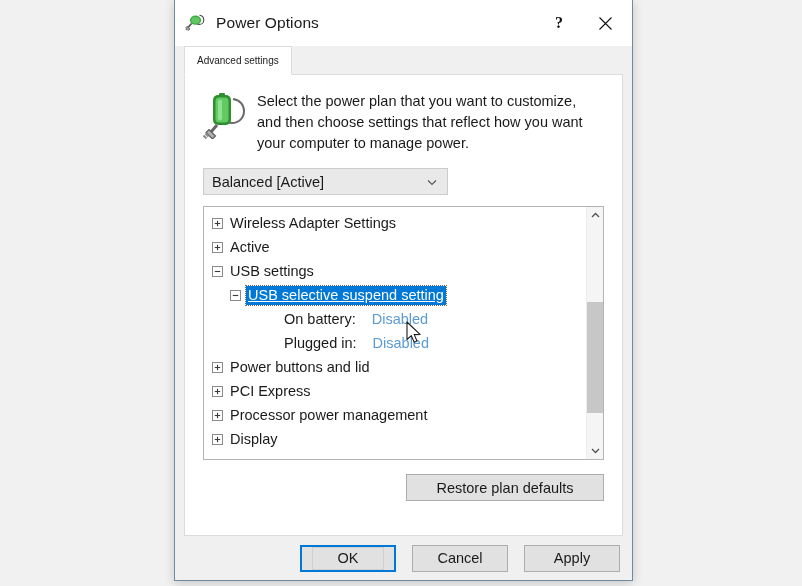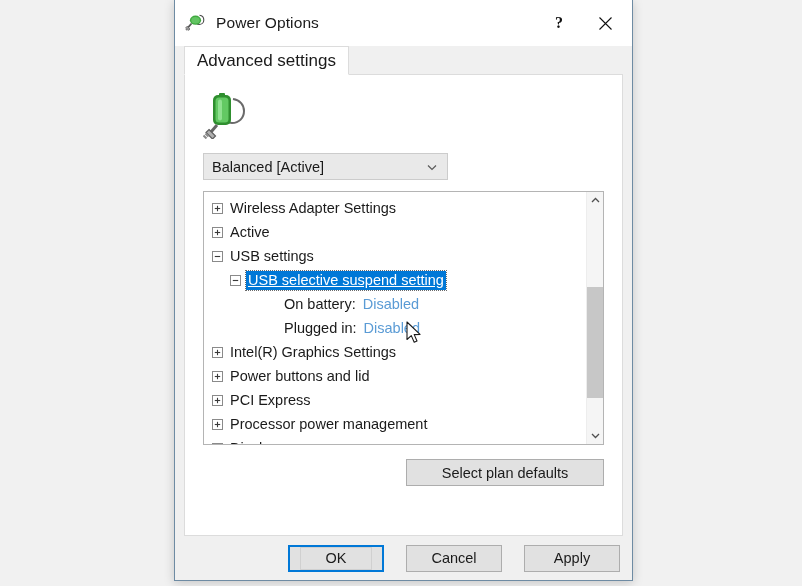--- a/index.html
+++ b/index.html
@@ -91,21 +91,21 @@
     position: absolute;
     left: 9px; right: 9px; bottom: 0;
     height: 1px;
     background: #dcdcdc;
   }
   .tab {
     height: 29px;
     padding: 0 12px;
     display: flex;
     align-items: center;
-    font-size: 17px;
+    font-size: 10px;
     color: #1a1a1a;
     background: #ffffff;
     border: 1px solid #dcdcdc;
     border-bottom: 1px solid #ffffff;
     position: relative;
     z-index: 2;
     white-space: nowrap;
     cursor: default;
   }
 
@@ -211,21 +211,21 @@
     background: #0078d7;
     color: #ffffff;
     outline: 1px dotted #6a6a6a;
     outline-offset: 0px;
     padding: 1px 2px 2px 2px;
     margin: -1px -2px -2px -2px;
     text-decoration: underline;
   }
 
   .kv-key { color: #1a1a1a; }
-  .kv-val { color: #5a9bd5; margin-left: 7px; }
+  .kv-val { color: #5a9bd5; margin-left: 16px; }
 
   
   .vscroll {
     width: 17px;
     flex: none;
     background: #f5f5f5;
     border-left: 1px solid #ededed;
     display: flex;
     flex-direction: column;
     position: relative;
@@ -278,21 +278,21 @@
   .btn-restore { height: 27px; min-width: 198px; }
 
   
   .buttonbar {
     flex: none;
     height: 44px;
     display: flex;
     align-items: center;
     justify-content: flex-end;
     padding-right: 12px;
-    gap: 22px;
+    gap: 16px;
     background: #f0f0f0;
   }
   .btn-dlg { height: 27px; width: 96px; }
   .btn-default {
     border: 2px solid #0078d7;
     background: #e1e1e1;
   }
   .btn-default .btn-inner {
     width: 100%;
     height: 100%;
@@ -351,20 +351,21 @@
         <svg class="intro-icon" viewBox="0 0 44 46">
           <path d="M30 6 c7 1 11 6 11 12 0 7-5 12-12 12 -3 0-5-1-7-2" fill="none" stroke="#6a6a6a" stroke-width="2"></path>
           <rect x="10" y="2" width="18" height="30" rx="5" fill="#2f8f2f"></rect>
           <rect x="12.5" y="4.5" width="13" height="25" rx="3.5" fill="#63c963"></rect>
           <rect x="15" y="6.5" width="4" height="21" rx="2" fill="#9fe89f" opacity="0.75"></rect>
           <rect x="16" y="0" width="6" height="3" rx="1" fill="#2f8f2f"></rect>
           <path d="M14 32 L8 39" stroke="#666" stroke-width="3" fill="none"></path>
           <path d="M6 36.5 L12.5 43 L9.5 46 L3 39.5 Z" fill="#b0b0b0" stroke="#5f5f5f" stroke-width="1.2"></path>
           <path d="M2.5 40.5 L5.5 43.5 M0.5 42.5 L3.5 45.5" stroke="#8a8a8a" stroke-width="2"></path>
         </svg>
+        <div class="intro-text">Select the power plan that you want to customize, and then choose settings that reflect how you want your computer to manage power.</div>
       </div>
 
       <div class="combo-wrap">
         <div class="combo">
           <span class="combo-value">Balanced [Active]</span>
           <svg class="combo-arrow" viewBox="0 0 14 14">
             <path d="M3 5.5 L7 9.5 L11 5.5" fill="none" stroke="#5a5a5a" stroke-width="1.2"></path>
           </svg>
         </div>
       </div>
@@ -403,28 +404,20 @@
             </div>
             <div class="tree-row lvl3">
               <span class="twisty-spacer"></span>
               <span class="kv-key">On battery:</span>
               <span class="kv-val">Disabled</span>
             </div>
             <div class="tree-row lvl3">
               <span class="twisty-spacer"></span>
               <span class="kv-key">Plugged in:</span>
               <span class="kv-val">Disabled</span>
-            </div>
-            <div class="tree-row lvl1">
-              <svg class="twisty" viewBox="0 0 11 11">
-                <rect x="0.5" y="0.5" width="10" height="10" fill="#ffffff" stroke="#8a8a8a" stroke-width="1"></rect>
-                <path d="M2.8 5.5 L8.2 5.5" stroke="#3a3a3a" stroke-width="1.1"></path>
-                <path d="M5.5 2.8 L5.5 8.2" stroke="#3a3a3a" stroke-width="1.1"></path>
-              </svg>
-              <span class="tree-label">Intel(R) Graphics Settings</span>
             </div>
             <div class="tree-row lvl1">
               <svg class="twisty" viewBox="0 0 11 11">
                 <rect x="0.5" y="0.5" width="10" height="10" fill="#ffffff" stroke="#8a8a8a" stroke-width="1"></rect>
                 <path d="M2.8 5.5 L8.2 5.5" stroke="#3a3a3a" stroke-width="1.1"></path>
                 <path d="M5.5 2.8 L5.5 8.2" stroke="#3a3a3a" stroke-width="1.1"></path>
               </svg>
               <span class="tree-label">Power buttons and lid</span>
             </div>
             <div class="tree-row lvl1">
@@ -464,21 +457,21 @@
           </div>
           <div class="sb-btn">
             <svg width="11" height="11" viewBox="0 0 11 11">
               <path d="M2 4 L5.5 7.5 L9 4" fill="none" stroke="#505050" stroke-width="1.3"></path>
             </svg>
           </div>
         </div>
       </div>
 
       <div class="restore-wrap">
-        <button class="btn btn-restore">Select plan defaults</button>
+        <button class="btn btn-restore">Restore plan defaults</button>
       </div>
 
     </div>
 
     <div class="buttonbar">
       <div class="btn btn-dlg btn-default">
         <span class="btn-inner">OK</span>
       </div>
       <button class="btn btn-dlg">Cancel</button>
       <button class="btn btn-dlg">Apply</button>

